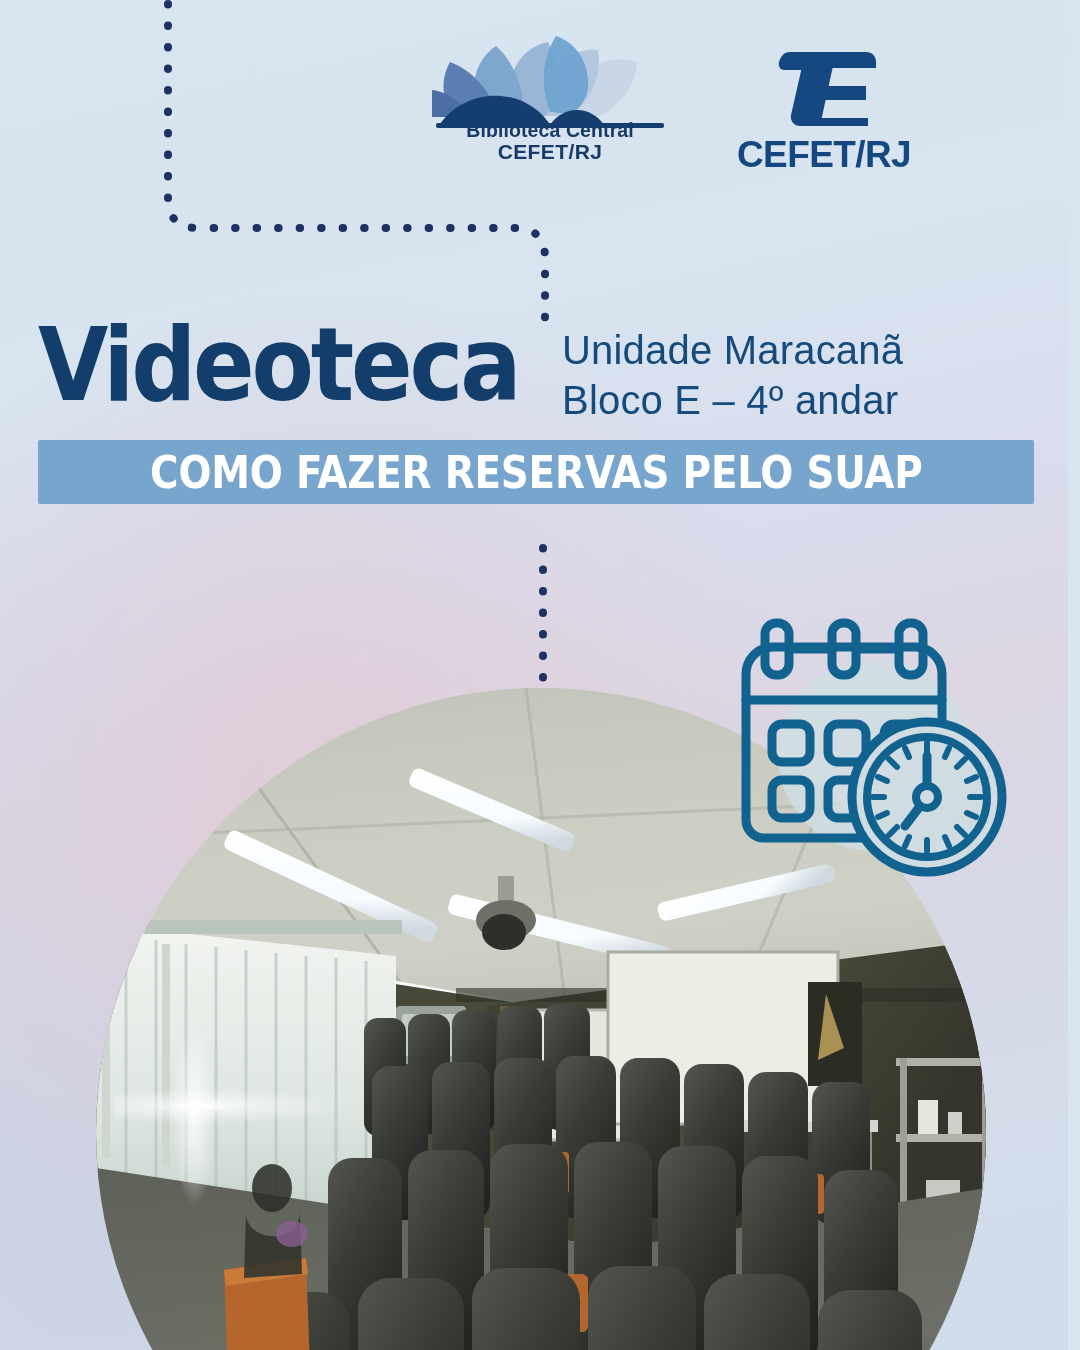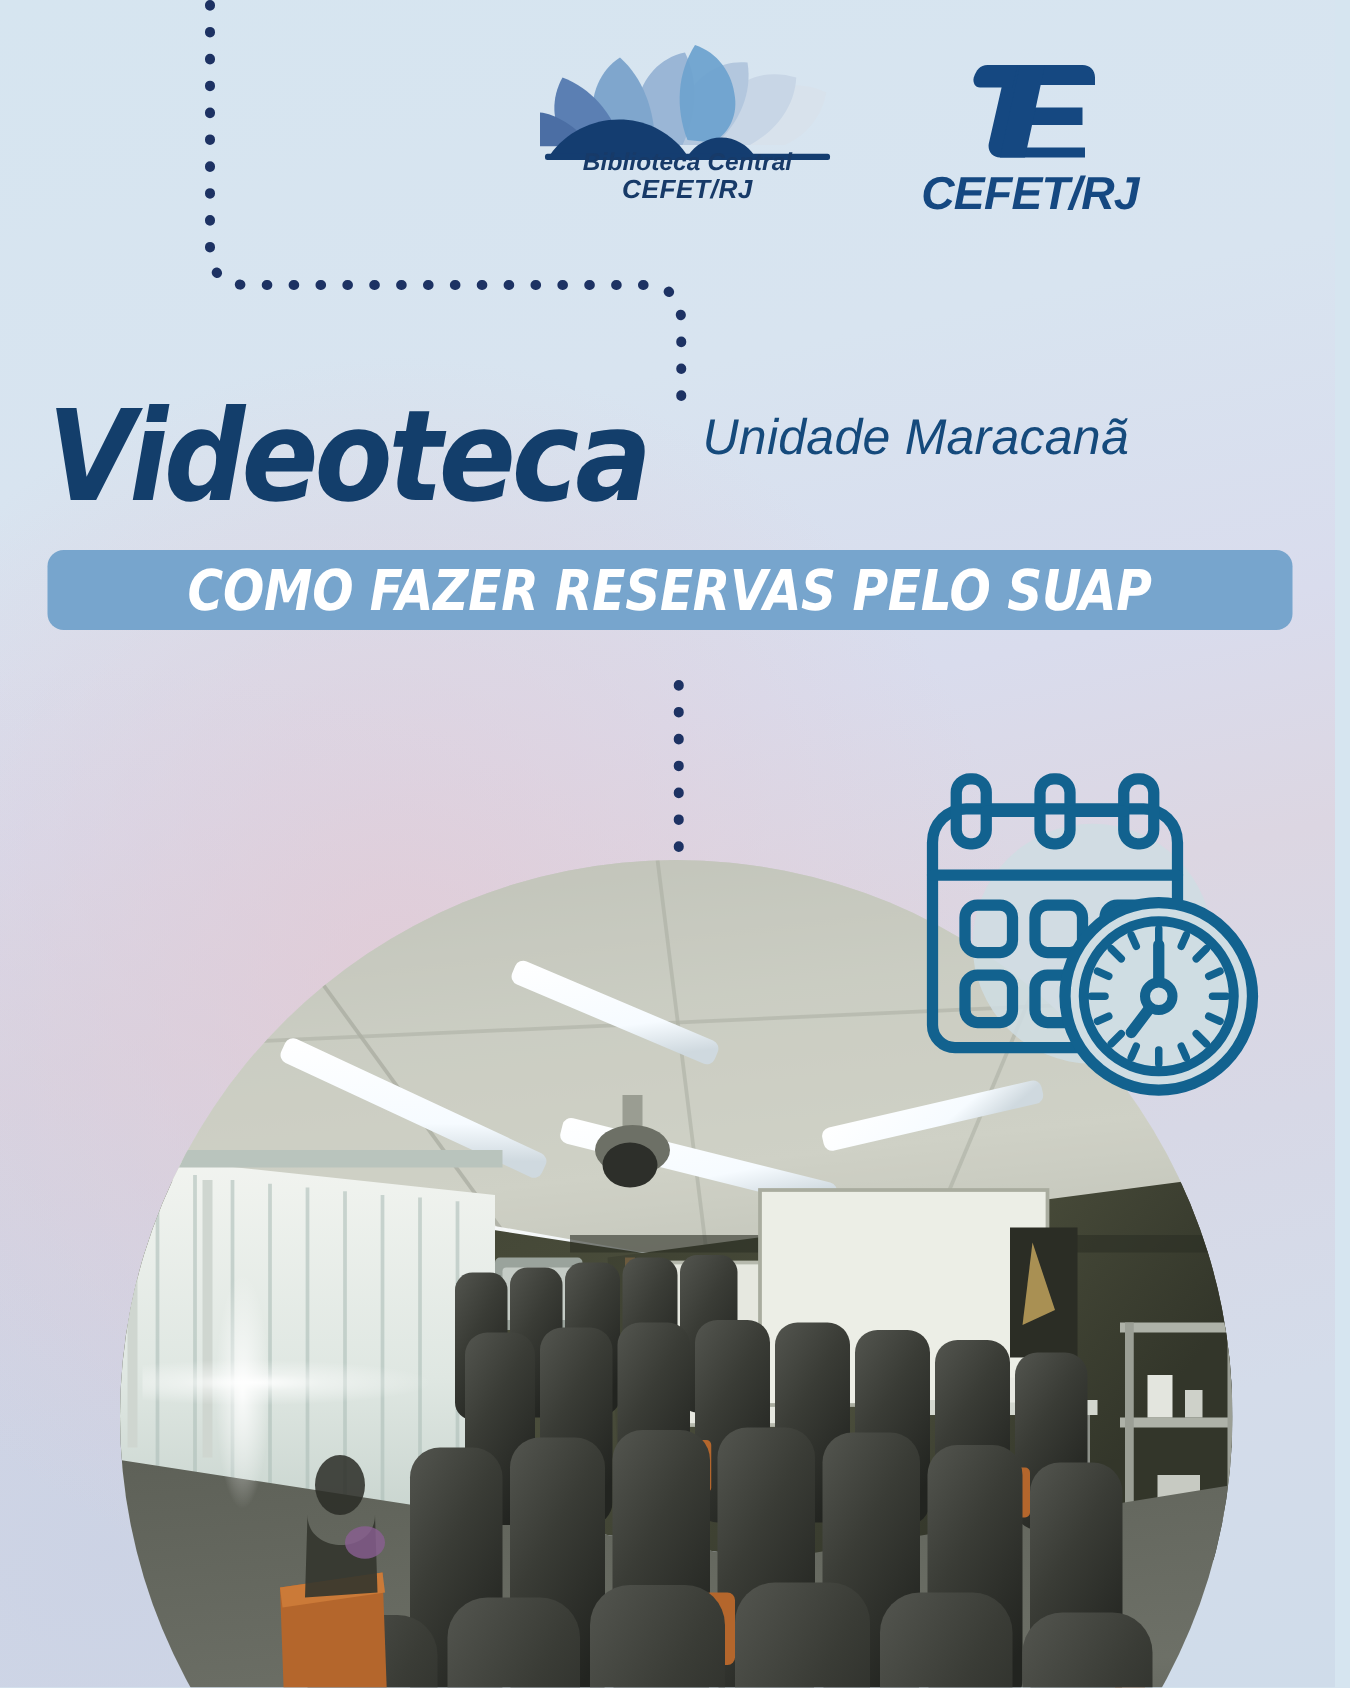--- a/index.html
+++ b/index.html
@@ -7,21 +7,20 @@
     width:1080px;height:1350px;overflow:hidden;
     font-family:"Liberation Sans",sans-serif;
     background:#d6e5f0;
   }
   #poster{
     position:relative;width:1068px;height:1350px;overflow:hidden;
     background:
       radial-gradient(circle at 30% 58%, rgba(226,203,214,.85) 0%, rgba(226,203,214,0) 46%),
       radial-gradient(circle at 8% 92%, rgba(203,210,228,.9) 0%, rgba(203,210,228,0) 45%),
       linear-gradient(168deg,#d6e5f0 0%,#d8e4f0 26%,#d9dced 44%,#dcd6e2 56%,#d7d8e6 70%,#d4dcea 84%,#cfdcea 100%);
-    font-style: italic;
   }
 
   
   .logos{position:absolute;top:14px;left:0;width:1080px;height:170px;}
   .lib-logo{position:absolute;left:432px;top:6px;width:236px;height:160px;}
   .lib-mark{position:absolute;left:0;top:0;width:236px;height:118px;}
   .lib-cap{
     position:absolute;left:5px;bottom:18px;width:226px;
     text-align:center;color:#173a68;line-height:1.0;
   }
@@ -51,21 +50,21 @@
     position:absolute;left:524px;top:10px;width:470px;
     color:#154a7c;font-size:40px;line-height:1.26;
     font-weight:300;letter-spacing:.2px;
     font-family:"Liberation Sans",sans-serif;
   }
   .h-sub span{display:block;white-space:nowrap;}
 
   
   .banner{
     position:absolute;left:38px;top:440px;width:996px;height:64px;
-    background:#77a5cd;border-radius:13px;
+    background:#77a5cd;border-radius:2px;
     display:flex;align-items:center;justify-content:center;
   }
   .banner-txt{
     color:#ffffff;font-size:45px;font-weight:bold;
     letter-spacing:-.2px;white-space:nowrap;
     font-family:"DejaVu Sans","Liberation Sans",sans-serif;
     font-stretch:condensed;transform:scaleX(.96);
   }
 
   
@@ -132,20 +131,21 @@
 
   <svg class="dots" viewBox="0 0 1080 1350">
     <path d="M168 4 L168 198 Q168 228 198 228 L515 228 Q545 228 545 258 L545 322" fill="none" stroke="#1d3263" stroke-width="8" stroke-linecap="round" stroke-dasharray="0.5 21"></path>
     <path d="M543 548 L543 698" fill="none" stroke="#1d3263" stroke-width="8" stroke-linecap="round" stroke-dasharray="0.5 21"></path>
   </svg>
 
   <div class="headline">
     <div class="h-main">Videoteca</div>
     <div class="h-sub">
       <span>Unidade Maracanã</span>
+      <span>Bloco E – 4º andar</span>
     </div>
   </div>
 
   <div class="banner">
     <div class="banner-txt">COMO FAZER RESERVAS PELO SUAP</div>
   </div>
 
   <div class="photo-wrap">
     <svg class="photo" viewBox="0 0 890 890" preserveAspectRatio="xMidYMid slice">
       <defs>

